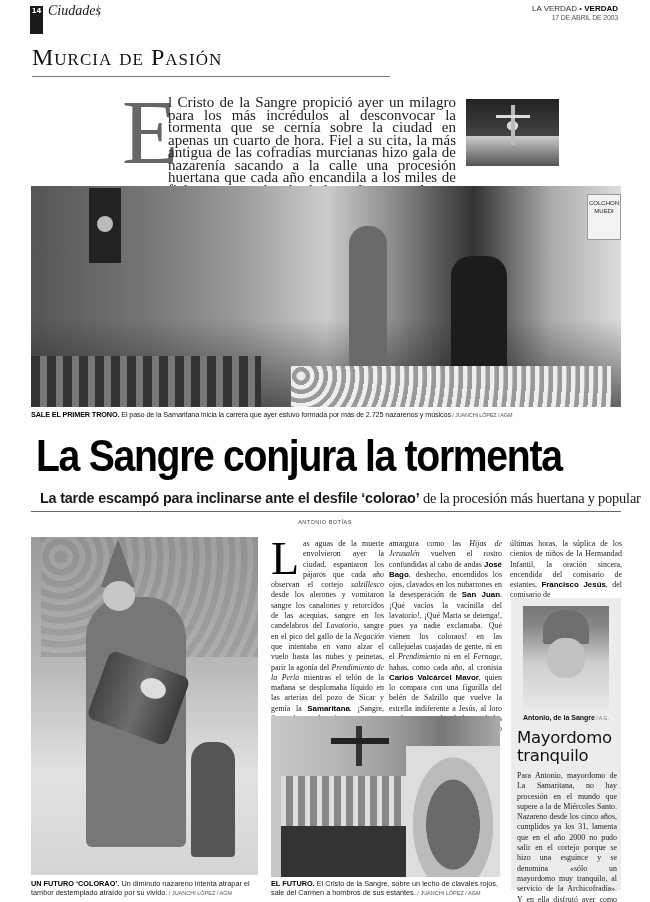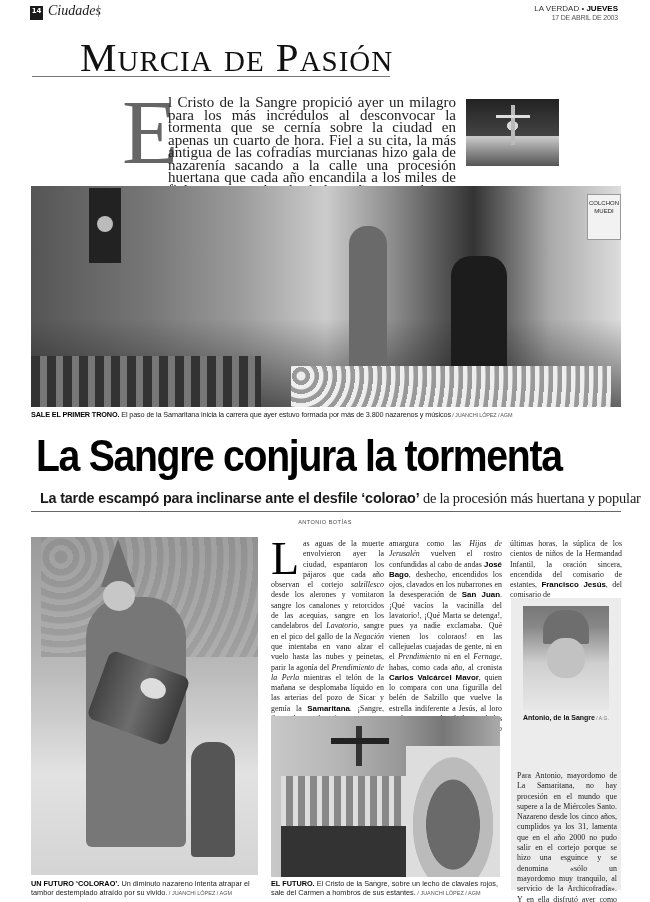--- a/index.html
+++ b/index.html
@@ -2,31 +2,31 @@
 <html><head>
 <meta charset="utf-8">
 <style>
   * { margin:0; padding:0; box-sizing:border-box; }
   html, body { width:650px; height:902px; background:#ffffff; overflow:hidden; }
   body { position:relative; font-family:"DejaVu Serif", serif; color:#1a1a1a; }
 
   .abs { position:absolute; }
 
   
-  .page-num { left:30px; top:6px; width:13px; height:14px; background:#1a1a1a; color:#fff;
+  .page-num { left:30px; top:6px; width:13px; height:28px; background:#1a1a1a; color:#fff;
     font-family:"DejaVu Sans", sans-serif; font-size:7px; font-weight:bold; text-align:center; line-height:11px; }
   .section { left:48px; top:3px; font-family:"Liberation Serif", serif; font-style:italic; font-size:14px; }
   .section-bar { left:98px; top:5px; width:1px; height:12px; background:#999; }
   .paper { right:32px; top:4px; font-family:"Liberation Sans", sans-serif; font-size:8px; color:#333; text-align:right; }
   .paper b { color:#000; }
   .date { right:32px; top:14px; font-family:"Liberation Sans", sans-serif; font-size:7px; color:#555; letter-spacing:-0.2px; }
 
   
-  .kicker { left:32px; top:40px; font-family:"Liberation Serif", serif; font-size:41px; letter-spacing:1px; color:#111;
-    font-variant:small-caps; line-height:34px;margin-left:48px; }
+  .kicker { left:32px; top:40px; font-family:"Liberation Serif", serif; font-size:24px; letter-spacing:1px; color:#111;
+    font-variant:small-caps; line-height:34px; }
   .kicker-rule { left:32px; top:76px; width:358px; height:1px; background:#777; }
 
   
   .dropcap-e { left:122px; top:96px; font-family:"Liberation Serif", serif; font-size:92px; line-height:72px; color:#666; }
   .lead { left:168px; top:96px; width:288px; font-family:"Liberation Serif", serif; font-size:15px; line-height:12.5px; text-align:justify; color:#222; }
 
   .photo { background:#888; overflow:hidden; }
   .thumb { left:466px; top:99px; width:93px; height:67px;
     background: radial-gradient(ellipse at 50% 40%, #d8d8d8 0 8%, transparent 9%),
                 linear-gradient(#222,#444 55%,#ccc 56%,#888 80%,#555); }
@@ -101,21 +101,21 @@
   .side-body { position:absolute; left:6px; top:173px; width:100px; font-family:"Liberation Serif", serif; font-size:7.9px; line-height:10.3px; text-align:justify; color:#222; }
 </style>
 </head>
 <body>
 
 <div class="abs page-num">14</div>
 <div class="abs section">Ciudades</div>
 <div class="abs section-bar"></div>
 <div class="abs paper">
   <span>LA VERDAD</span> •
-  <b>JUEVES</b>
+  <b>VERDAD</b>
 </div>
 <div class="abs date">17 DE ABRIL DE 2003</div>
 
 <div class="abs kicker">Murcia de Pasión</div>
 <div class="abs kicker-rule"></div>
 
 <div class="abs dropcap-e">E</div>
 <div class="abs lead">l Cristo de la Sangre propició ayer un milagro para los más incrédulos al desconvocar la tormenta que se cernía sobre la ciudad en apenas un cuarto de hora. Fiel a su cita, la más antigua de las cofradías murcianas hizo gala de nazarenía sacando a la calle una procesión huertana que cada año encandila a los miles de fieles congregados desde la mañana para lograr una silla.</div>
 <div class="abs photo thumb">
   <div class="cross-v"></div>
@@ -124,21 +124,21 @@
 
 <div class="abs photo hero">
   <div class="banner"></div>
   <div class="crowd"></div>
   <div class="figure1"></div>
   <div class="figure2"></div>
   <div class="flowers"></div>
   <div class="sign">COLCHON MUEDI</div>
 </div>
 <div class="abs cap1">
-  <b>SALE EL PRIMER TRONO.</b><span> El paso de la Samaritana inicia la carrera que ayer estuvo formada por más de 3.800 nazarenos y músicos</span><span class="credit"> / JUANCHI LÓPEZ / AGM</span>
+  <b>SALE EL PRIMER TRONO.</b><span> El paso de la Samaritana inicia la carrera que ayer estuvo formada por más de 2.725 nazarenos y músicos</span><span class="credit"> / JUANCHI LÓPEZ / AGM</span>
 </div>
 
 <div class="abs headline">La Sangre conjura la tormenta</div>
 <div class="abs subhead">
   <span class="sans">La tarde escampó para inclinarse ante el desfile ‘colorao’</span><span class="serif"> de la procesión más huertana y popular</span>
 </div>
 <div class="abs sub-rule"></div>
 <div class="abs byline">ANTONIO BOTÍAS</div>
 
 <div class="abs photo photo-drum">
@@ -175,14 +175,18 @@
 </div>
 
 <div class="abs sidebar">
   <div class="side-photo">
     <div class="hat"></div>
     <div class="face"></div>
   </div>
   <div class="side-cap">
     <span style="font-weight:bold;color:#111;font-size:7px">Antonio, de la Sangre</span><span> / A.G.</span>
   </div>
+  <div class="side-title">
+    <div>Mayordomo</div>
+    <div>tranquilo</div>
+  </div>
   <div class="side-body">Para Antonio, mayordomo de La Samaritana, no hay procesión en el mundo que supere a la de Miércoles Santo. Nazareno desde los cinco años, cumplidos ya los 31, lamenta que en el año 2000 no pudo salir en el cortejo porque se hizo una esguince y se denomina «sólo un mayordomo muy tranquilo, al servicio de la Archicofradía». Y en ella disfrutó ayer como nadie de su Cristo de la Sangre.</div>
 </div>
 
 </body></html>

